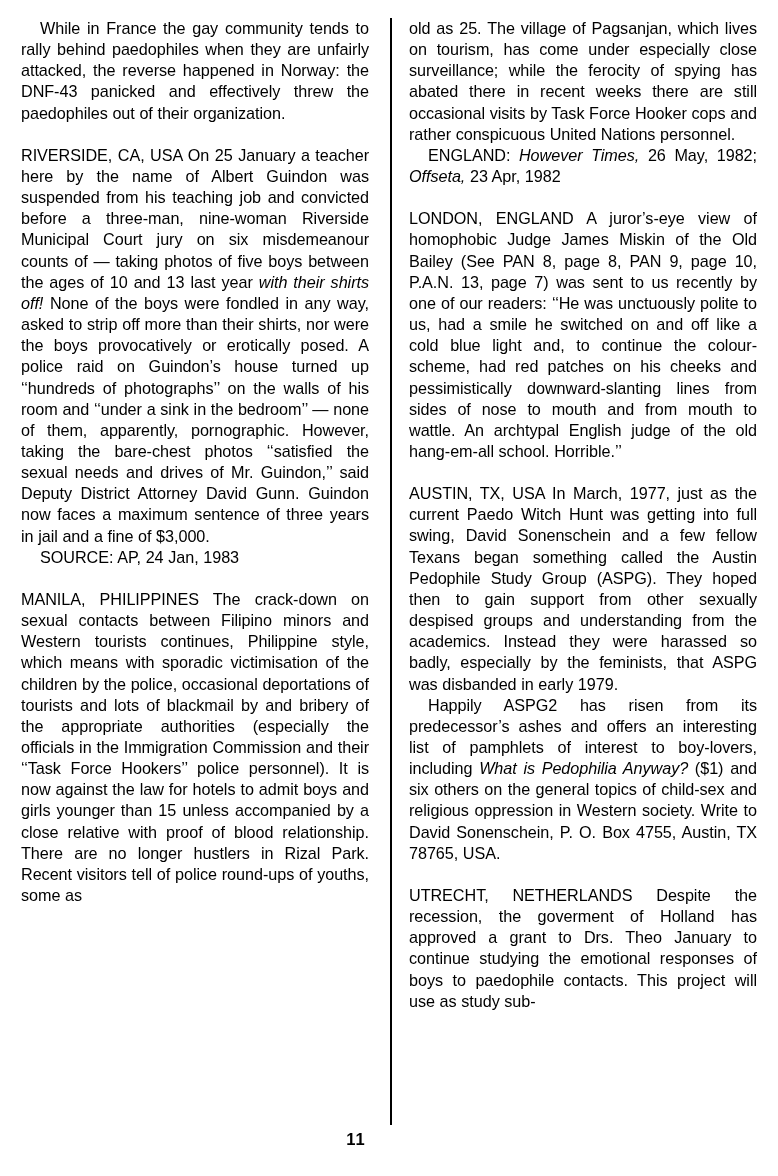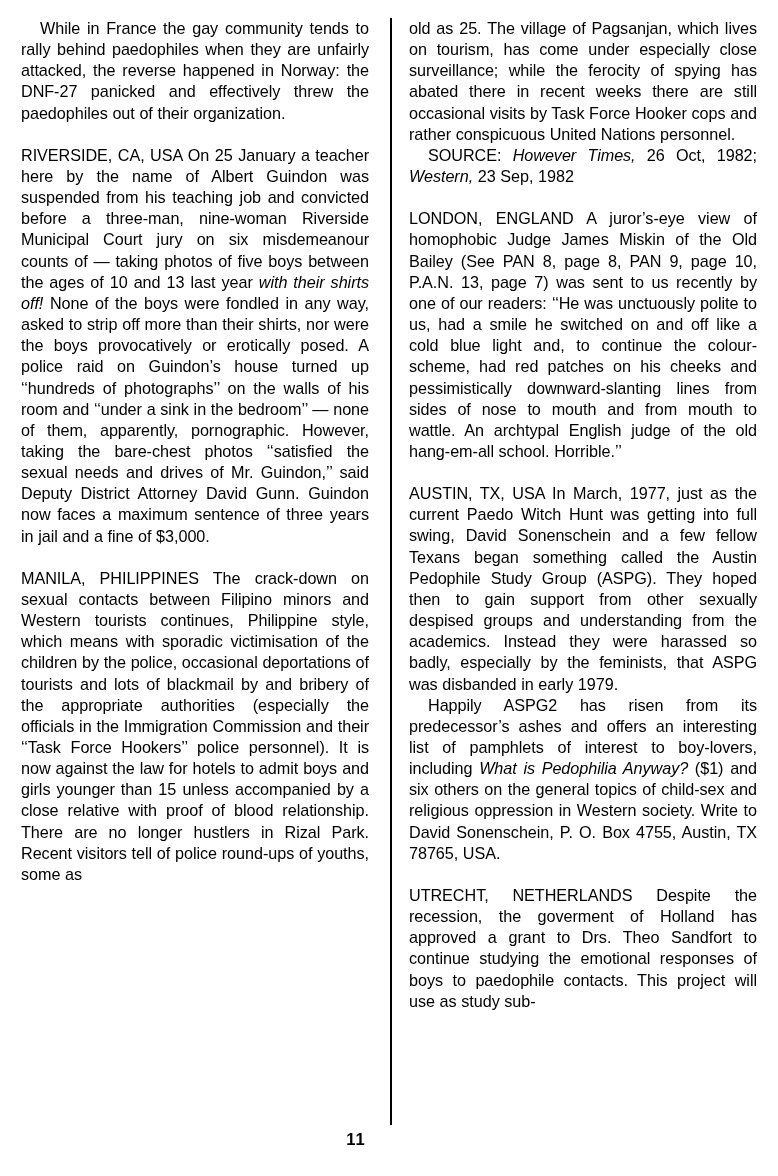--- a/index.html
+++ b/index.html
@@ -74,36 +74,37 @@
     font-weight: bold;
     letter-spacing: 1px;
   }
 </style>
 </head>
 <body>
 
 <div id="page">
 
   <div class="column" id="col-left">
-      <p class="para indent"><span>While in France the gay community tends to rally behind paedophiles when they are unfairly attacked, the reverse happened in Norway: the DNF-27 panicked and effectively threw the paedophiles out of their organization.</span></p>
+      <p class="para indent"><span>While in France the gay community tends to rally behind paedophiles when they are unfairly attacked, the reverse happened in Norway: the DNF-43 panicked and effectively threw the paedophiles out of their organization.</span></p>
       <div class="gap"></div>
       <p class="para flush"><span>RIVERSIDE, CA, USA On 25 January a teacher here by the name of Albert Guindon was suspended from his teaching job and convicted before a three-man, nine-woman Riverside Municipal Court jury on six misdemeanour counts of — taking photos of five boys between the ages of 10 and 13 last year </span><span class="ital">with their shirts off!</span><span> None of the boys were fondled in any way, asked to strip off more than their shirts, nor were the boys provocatively or erotically posed. A police raid on Guindon’s house turned up ‘‘hundreds of photographs’’ on the walls of his room and ‘‘under a sink in the bedroom’’ — none of them, apparently, pornographic. However, taking the bare-chest photos ‘‘satisfied the sexual needs and drives of Mr. Guindon,’’ said Deputy District Attorney David Gunn. Guindon now faces a maximum sentence of three years in jail and a fine of $3,000.</span></p>
+      <p class="para indent"><span>SOURCE: AP, 24 Jan, 1983</span></p>
       <div class="gap"></div>
       <p class="para flush"><span>MANILA, PHILIPPINES The crack-down on sexual contacts between Filipino minors and Western tourists continues, Philippine style, which means with sporadic victimisation of the children by the police, occasional deportations of tourists and lots of blackmail by and bribery of the appropriate authorities (especially the officials in the Immigration Commission and their ‘‘Task Force Hookers’’ police personnel). It is now against the law for hotels to admit boys and girls younger than 15 unless accompanied by a close relative with proof of blood relationship. There are no longer hustlers in Rizal Park. Recent visitors tell of police round-ups of youths, some as</span></p>
     </div>
 
   <div id="divider"></div>
 
   <div class="column" id="col-right">
       <p class="para flush"><span>old as 25. The village of Pagsanjan, which lives on tourism, has come under especially close surveillance; while the ferocity of spying has abated there in recent weeks there are still occasional visits by Task Force Hooker cops and rather conspicuous United Nations personnel.</span></p>
-      <p class="para indent"><span>SOURCE: </span><span class="ital">However Times,</span><span> 26 Oct, 1982; </span><span class="ital">Western,</span><span> 23 Sep, 1982</span></p>
+      <p class="para indent"><span>ENGLAND: </span><span class="ital">However Times,</span><span> 26 May, 1982; </span><span class="ital">Offseta,</span><span> 23 Apr, 1982</span></p>
       <div class="gap"></div>
       <p class="para flush"><span>LONDON, ENGLAND A juror’s-eye view of homophobic Judge James Miskin of the Old Bailey (See PAN 8, page 8, PAN 9, page 10, P.A.N. 13, page 7) was sent to us recently by one of our readers: ‘‘He was unctuously polite to us, had a smile he switched on and off like a cold blue light and, to continue the colour-scheme, had red patches on his cheeks and pessimistically downward-slanting lines from sides of nose to mouth and from mouth to wattle. An archtypal English judge of the old hang-em-all school. Horrible.’’</span></p>
       <div class="gap"></div>
       <p class="para flush"><span>AUSTIN, TX, USA In March, 1977, just as the current Paedo Witch Hunt was getting into full swing, David Sonenschein and a few fellow Texans began something called the Austin Pedophile Study Group (ASPG). They hoped then to gain support from other sexually despised groups and understanding from the academics. Instead they were harassed so badly, especially by the feminists, that ASPG was disbanded in early 1979.</span></p>
       <p class="para indent"><span>Happily ASPG2 has risen from its predecessor’s ashes and offers an interesting list of pamphlets of interest to boy-lovers, including </span><span class="ital">What is Pedophilia Anyway?</span><span> ($1) and six others on the general topics of child-sex and religious oppression in Western society. Write to David Sonenschein, P. O. Box 4755, Austin, TX 78765, USA.</span></p>
       <div class="gap"></div>
-      <p class="para flush"><span>UTRECHT, NETHERLANDS Despite the recession, the goverment of Holland has approved a grant to Drs. Theo Sandfort to continue studying the emotional responses of boys to paedophile contacts. This project will use as study sub-</span></p>
+      <p class="para flush"><span>UTRECHT, NETHERLANDS Despite the recession, the goverment of Holland has approved a grant to Drs. Theo January to continue studying the emotional responses of boys to paedophile contacts. This project will use as study sub-</span></p>
     </div>
 
   <div id="folio">11</div>
 
 </div>
 
 </body></html>

